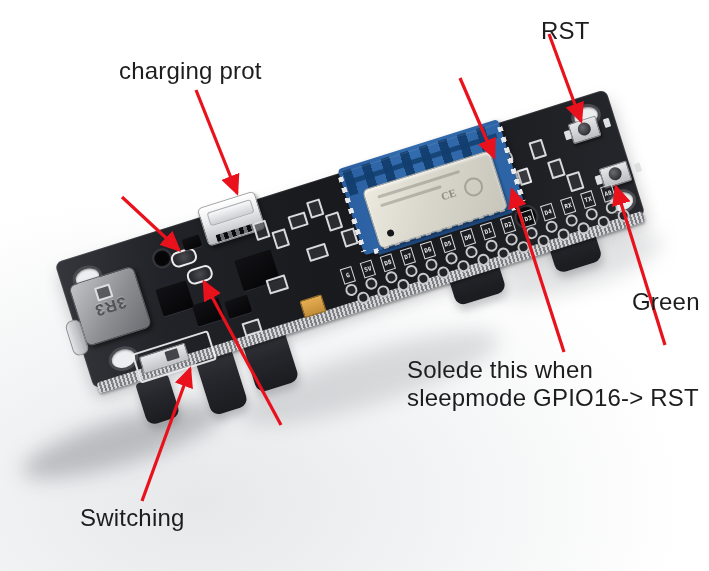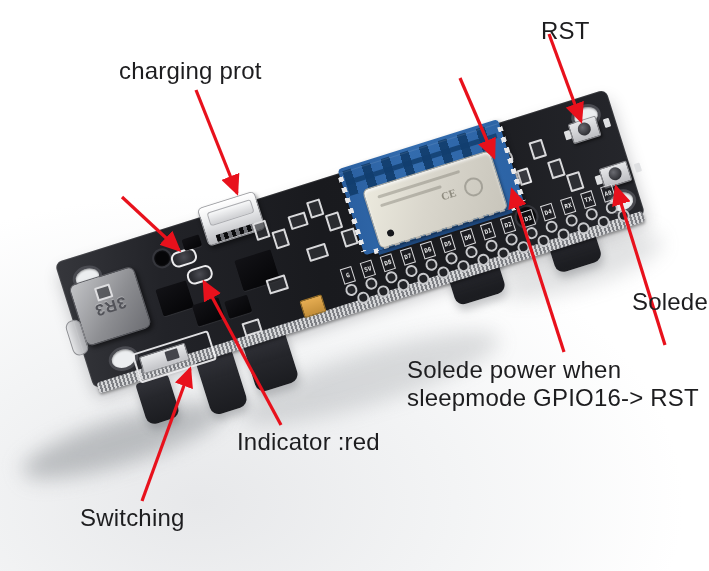--- a/index.html
+++ b/index.html
@@ -293,26 +293,26 @@
   <div class="lbl" style="left:119px;top:57px;">
     <span>charging prot</span>
   </div>
   <div class="lbl" style="left:355px;top:45px;">
     <br>
   </div>
   <div class="lbl" style="left:541px;top:1px;margin-top:16px;">
     <span>RST</span>
   </div>
   <div class="lbl" style="left:632px;top:288px;">
-    <span>Solede</span>
+    <span>Green</span>
   </div>
   <div class="lbl" style="left:237px;top:428px;">
-    <span>Indicator :red</span><br>
+    <br>
   </div>
   <div class="lbl" style="left:44px;top:504px;margin-left:36px;">
     <span>Switching</span><br>
   </div>
   <div class="lbl" style="left:407px;top:356px;">
-    <span>Solede power when</span><br>
+    <span>Solede this when</span><br>
     <span>sleepmode GPIO16-&gt; RST</span>
   </div>
 
 </div>
 
 </body></html>

